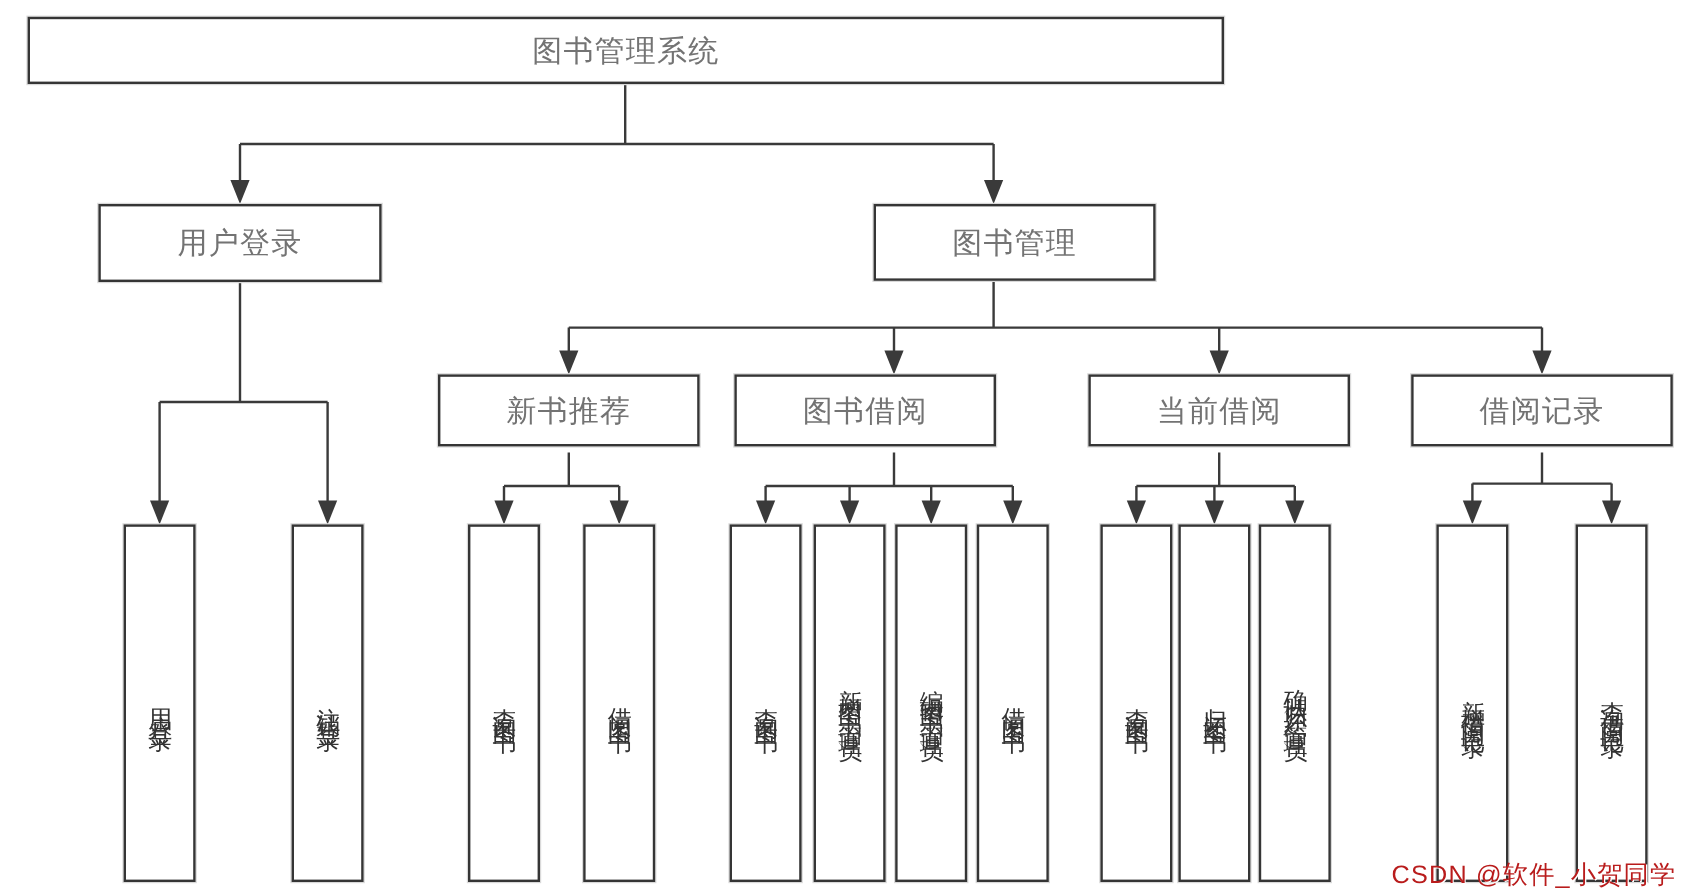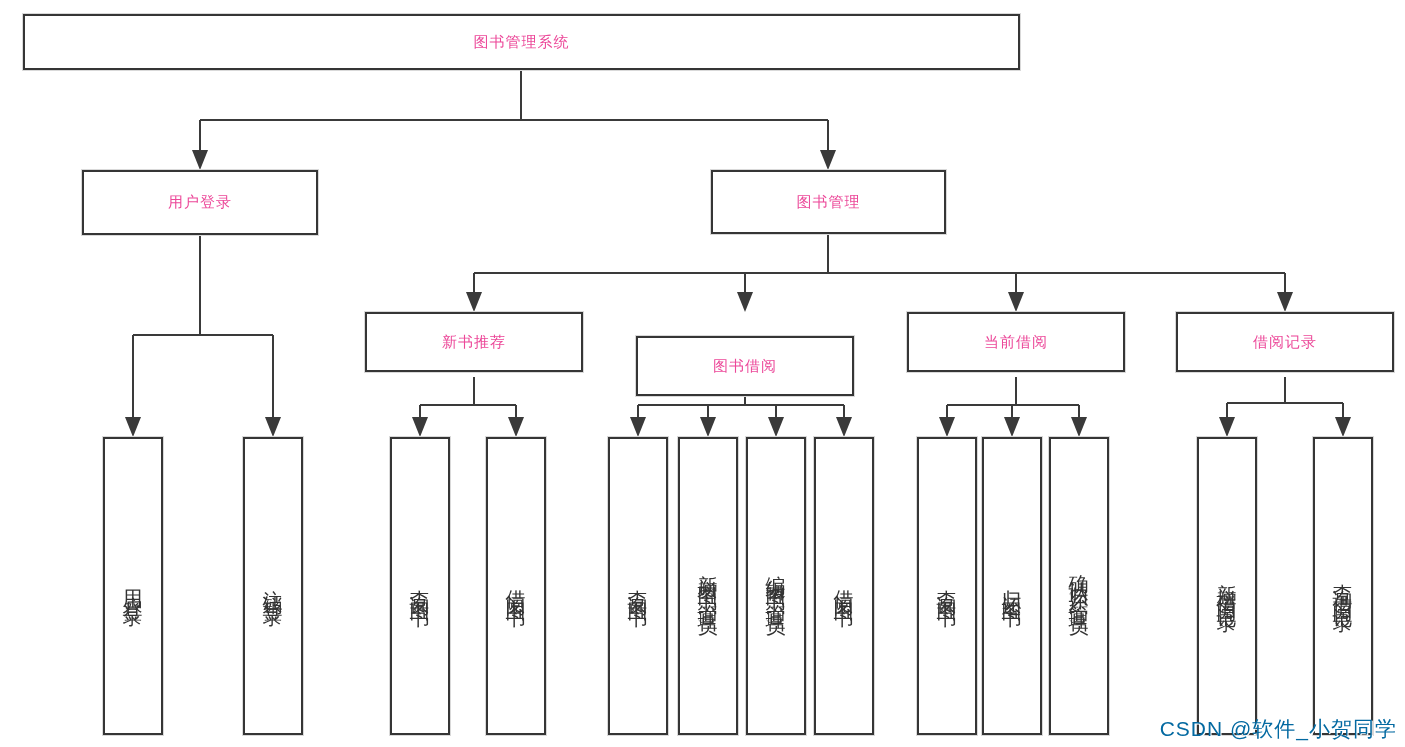--- a/index.html
+++ b/index.html
@@ -10,42 +10,42 @@
   }
   .canvas{position:relative;width:1405px;height:747px;background:#fff;}
   svg.connectors{position:absolute;left:0;top:0;z-index:1;}
   .node{
     position:absolute;z-index:2;background:#fff;
     border:2px solid #353535;
     box-shadow:0 0 0 1px #d9d9d9;
     display:flex;align-items:center;justify-content:center;
     box-sizing:border-box;
   }
-  .node .lbl{font-size:15px;letter-spacing:1px;color:#ec4899;}
+  .node .lbl{font-size:25px;letter-spacing:1px;color:#737373;}
   
   .root  {left:23px;  top:14px;  width:997px; height:56px;}
   .l2a   {left:82px;  top:170px; width:236px; height:65px;}
-  .l2b   {left:711px; top:170px; width:235px; height:64px;justify-content:center;}
+  .l2b   {left:728px; top:170px; width:235px; height:64px;justify-content:center;}
   .l3    {top:312px;  width:218px; height:60px;}
-  .l3a{left:365px;} .l3b{left:636px;margin-top:24px;} .l3c{left:907px;} .l3d{left:1176px;}
+  .l3a{left:365px;} .l3b{left:612px;} .l3c{left:907px;} .l3d{left:1176px;}
   
   .leaf{top:437px; width:60px; height:298px;}
   .leaf .lbl{
     writing-mode:vertical-rl;text-orientation:mixed;
     font-size:20px;letter-spacing:6px;line-height:1;color:#333;
     white-space:nowrap;
   }
   .g1a{left:103px;} .g1b{left:243px;}
   .g2a{left:390px;} .g2b{left:486px;}
   .g3a{left:608px;} .g3b{left:678px;} .g3c{left:746px;} .g3d{left:814px;}
   .g4a{left:917px;} .g4b{left:982px;} .g4c{left:1049px;}
   .g5a{left:1197px;} .g5b{left:1313px;}
   .watermark{
     position:absolute;right:8px;bottom:4px;z-index:3;
-    font-size:21px;color:#0369a1;letter-spacing:1px;
+    font-size:21px;color:#b91c1c;letter-spacing:1px;
     text-shadow:1px 1px 0 #ffffff;
   }
 </style>
 </head>
 <body>
 
 <div class="canvas">
 
   <svg class="connectors" width="1405" height="747" viewBox="0 0 1405 747">
     <g stroke="#3a3a3a" stroke-width="2" fill="none">

